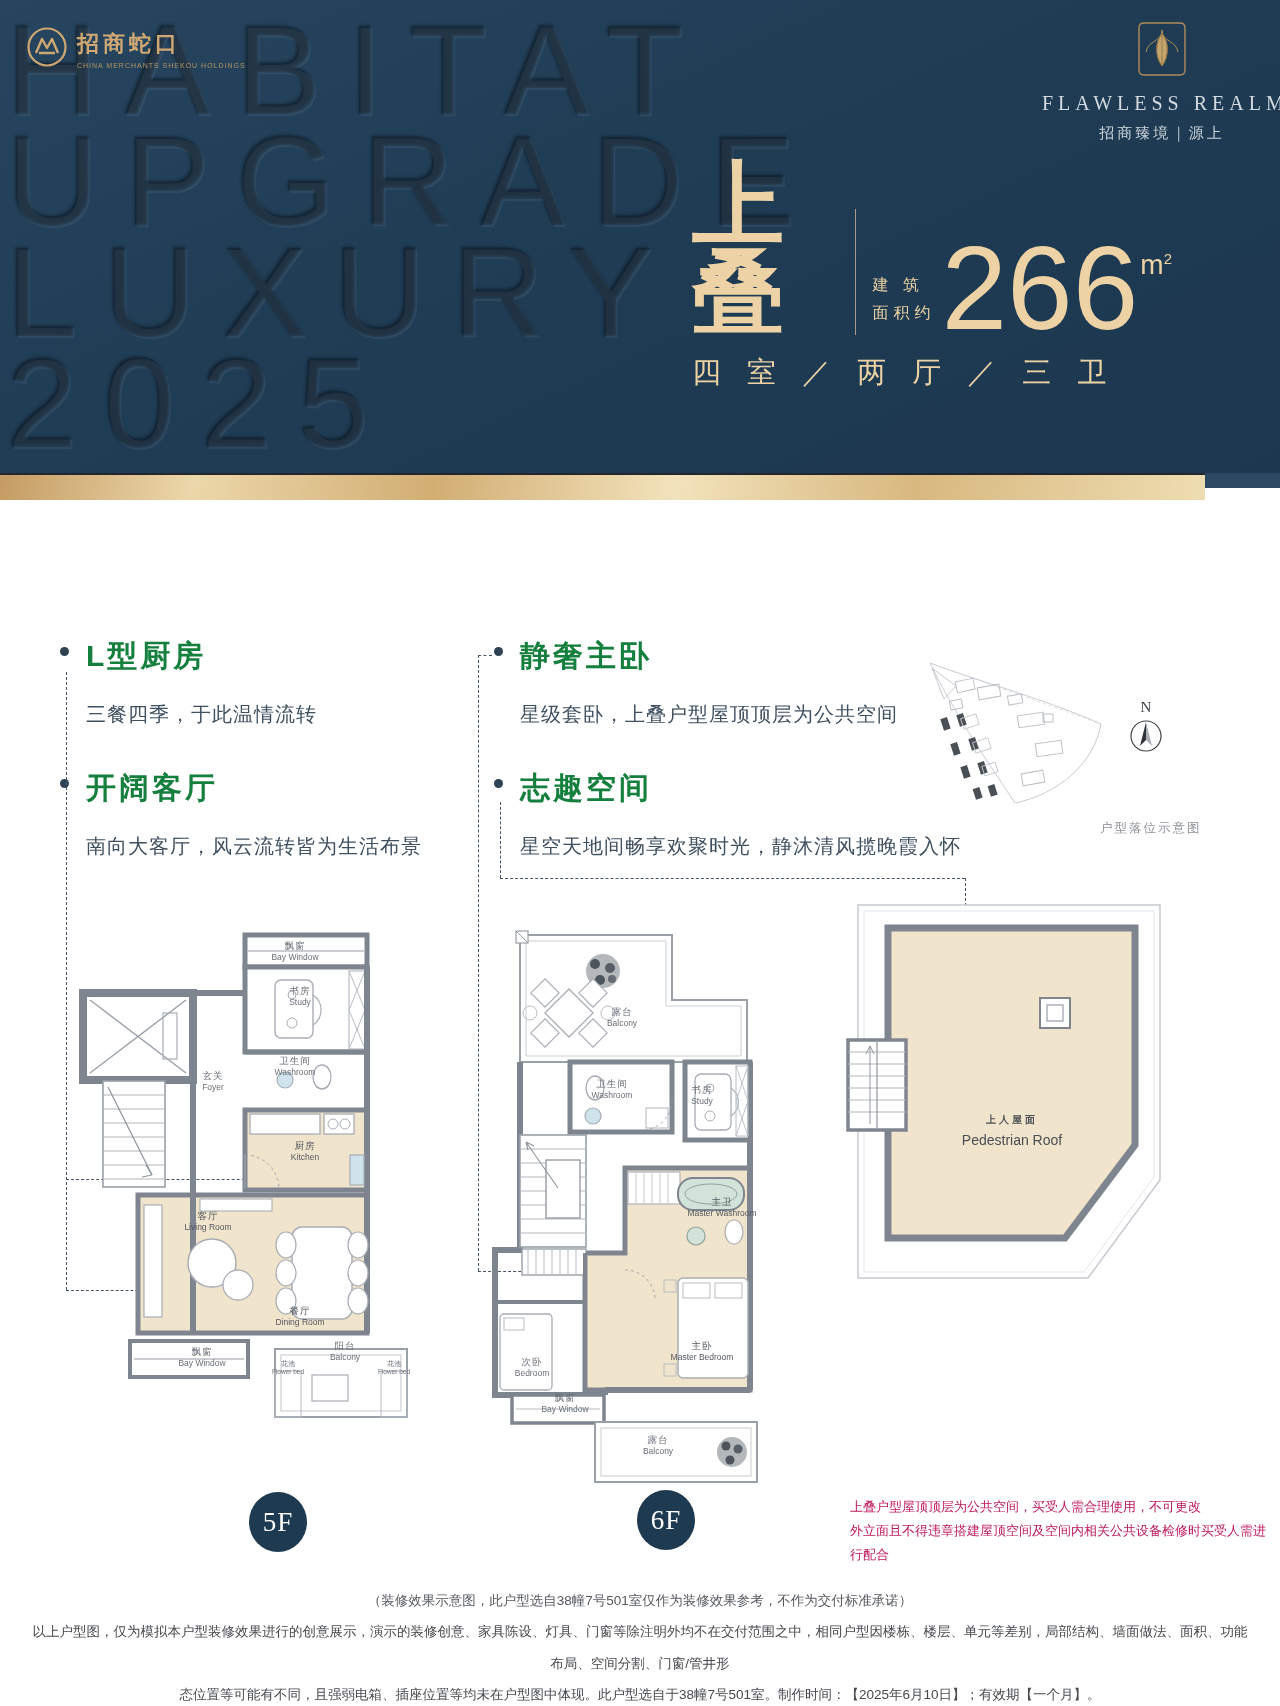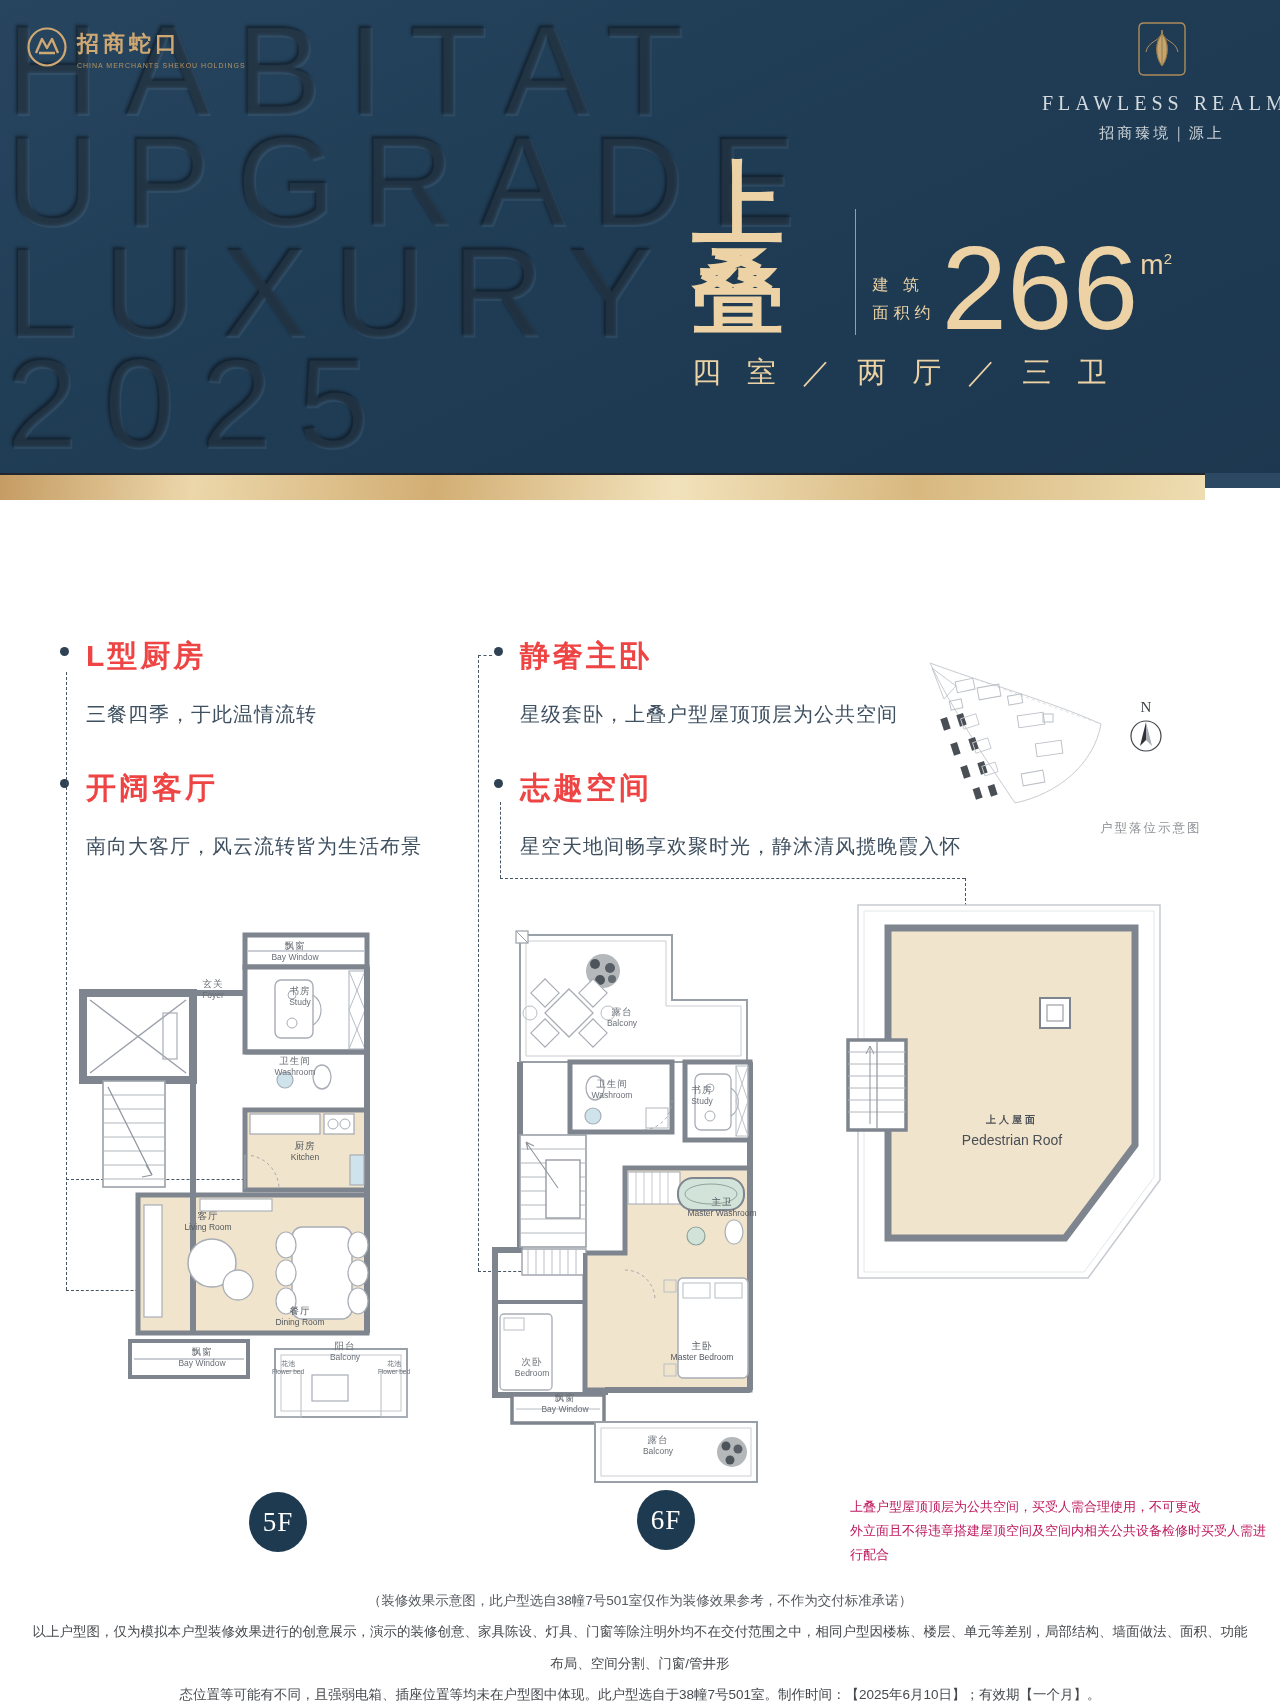--- a/index.html
+++ b/index.html
@@ -28,21 +28,21 @@
   .area-value{font-size:118px;line-height:0.82;font-weight:400;letter-spacing:0;margin-left:6px;}
   .area-unit{font-size:28px;margin-bottom:56px;margin-left:2px;}
   .area-unit sup{font-size:15px;}
   .layout-line{margin-top:16px;font-size:29px;letter-spacing:9px;white-space:nowrap;}
   .gold-bar{position:absolute;left:0;top:473px;width:1205px;height:25px;border-top:2px solid #23272d;
         background:linear-gradient(95deg,#c59c63,#ecd7aa 16%,#d2ae73 36%,#f2e2bb 56%,#d8b87f 76%,#eeddb1 100%);}
   .navy-stub{position:absolute;left:1205px;top:473px;width:75px;height:15px;background:#2b4963;}
   
   .feature{position:absolute;}
   .feature .fdot{position:absolute;left:-26px;top:11px;width:9px;height:9px;border-radius:50%;background:#2e4254;}
-  .feature .ft{font-size:30px;font-weight:700;color:#ef4444;letter-spacing:3px;}
+  .feature .ft{font-size:30px;font-weight:700;color:#15803d;letter-spacing:3px;}
   .feature .fd{font-size:20px;color:#3f5060;letter-spacing:1px;margin-top:24px;}
   
   .dv{position:absolute;width:0;border-left:1px dashed #465664;}
   .dh{position:absolute;height:0;border-top:1px dashed #465664;}
   .cdot{position:absolute;width:9px;height:9px;border-radius:50%;background:#3d4c5a;transform:translate(-50%,-50%);}
   
   .siteplan{position:absolute;left:858px;top:596px;}
   .compass{position:absolute;left:1124px;top:698px;}
   .site-caption{position:absolute;left:1100px;top:820px;font-size:12.5px;color:#8d9196;letter-spacing:2px;}
   
@@ -411,21 +411,21 @@
   </div>
 
   <div class="rl" style="left:295px;top:952px;">
       <span class="zh">飘窗</span>
       <span class="en">Bay Window</span>
     </div>
   <div class="rl" style="left:300px;top:997px;">
       <span class="zh">书房</span>
       <span class="en">Study</span>
     </div>
-  <div class="rl" style="left:213px;top:990px;">
+  <div class="rl" style="left:213px;top:1082px;">
       <span class="zh">玄关</span>
       <span class="en">Foyer</span>
     </div>
   <div class="rl" style="left:295px;top:1067px;">
       <span class="zh">卫生间</span>
       <span class="en">Washroom</span>
     </div>
   <div class="rl dk" style="left:305px;top:1152px;">
       <span class="zh">厨房</span>
       <span class="en">Kitchen</span>

